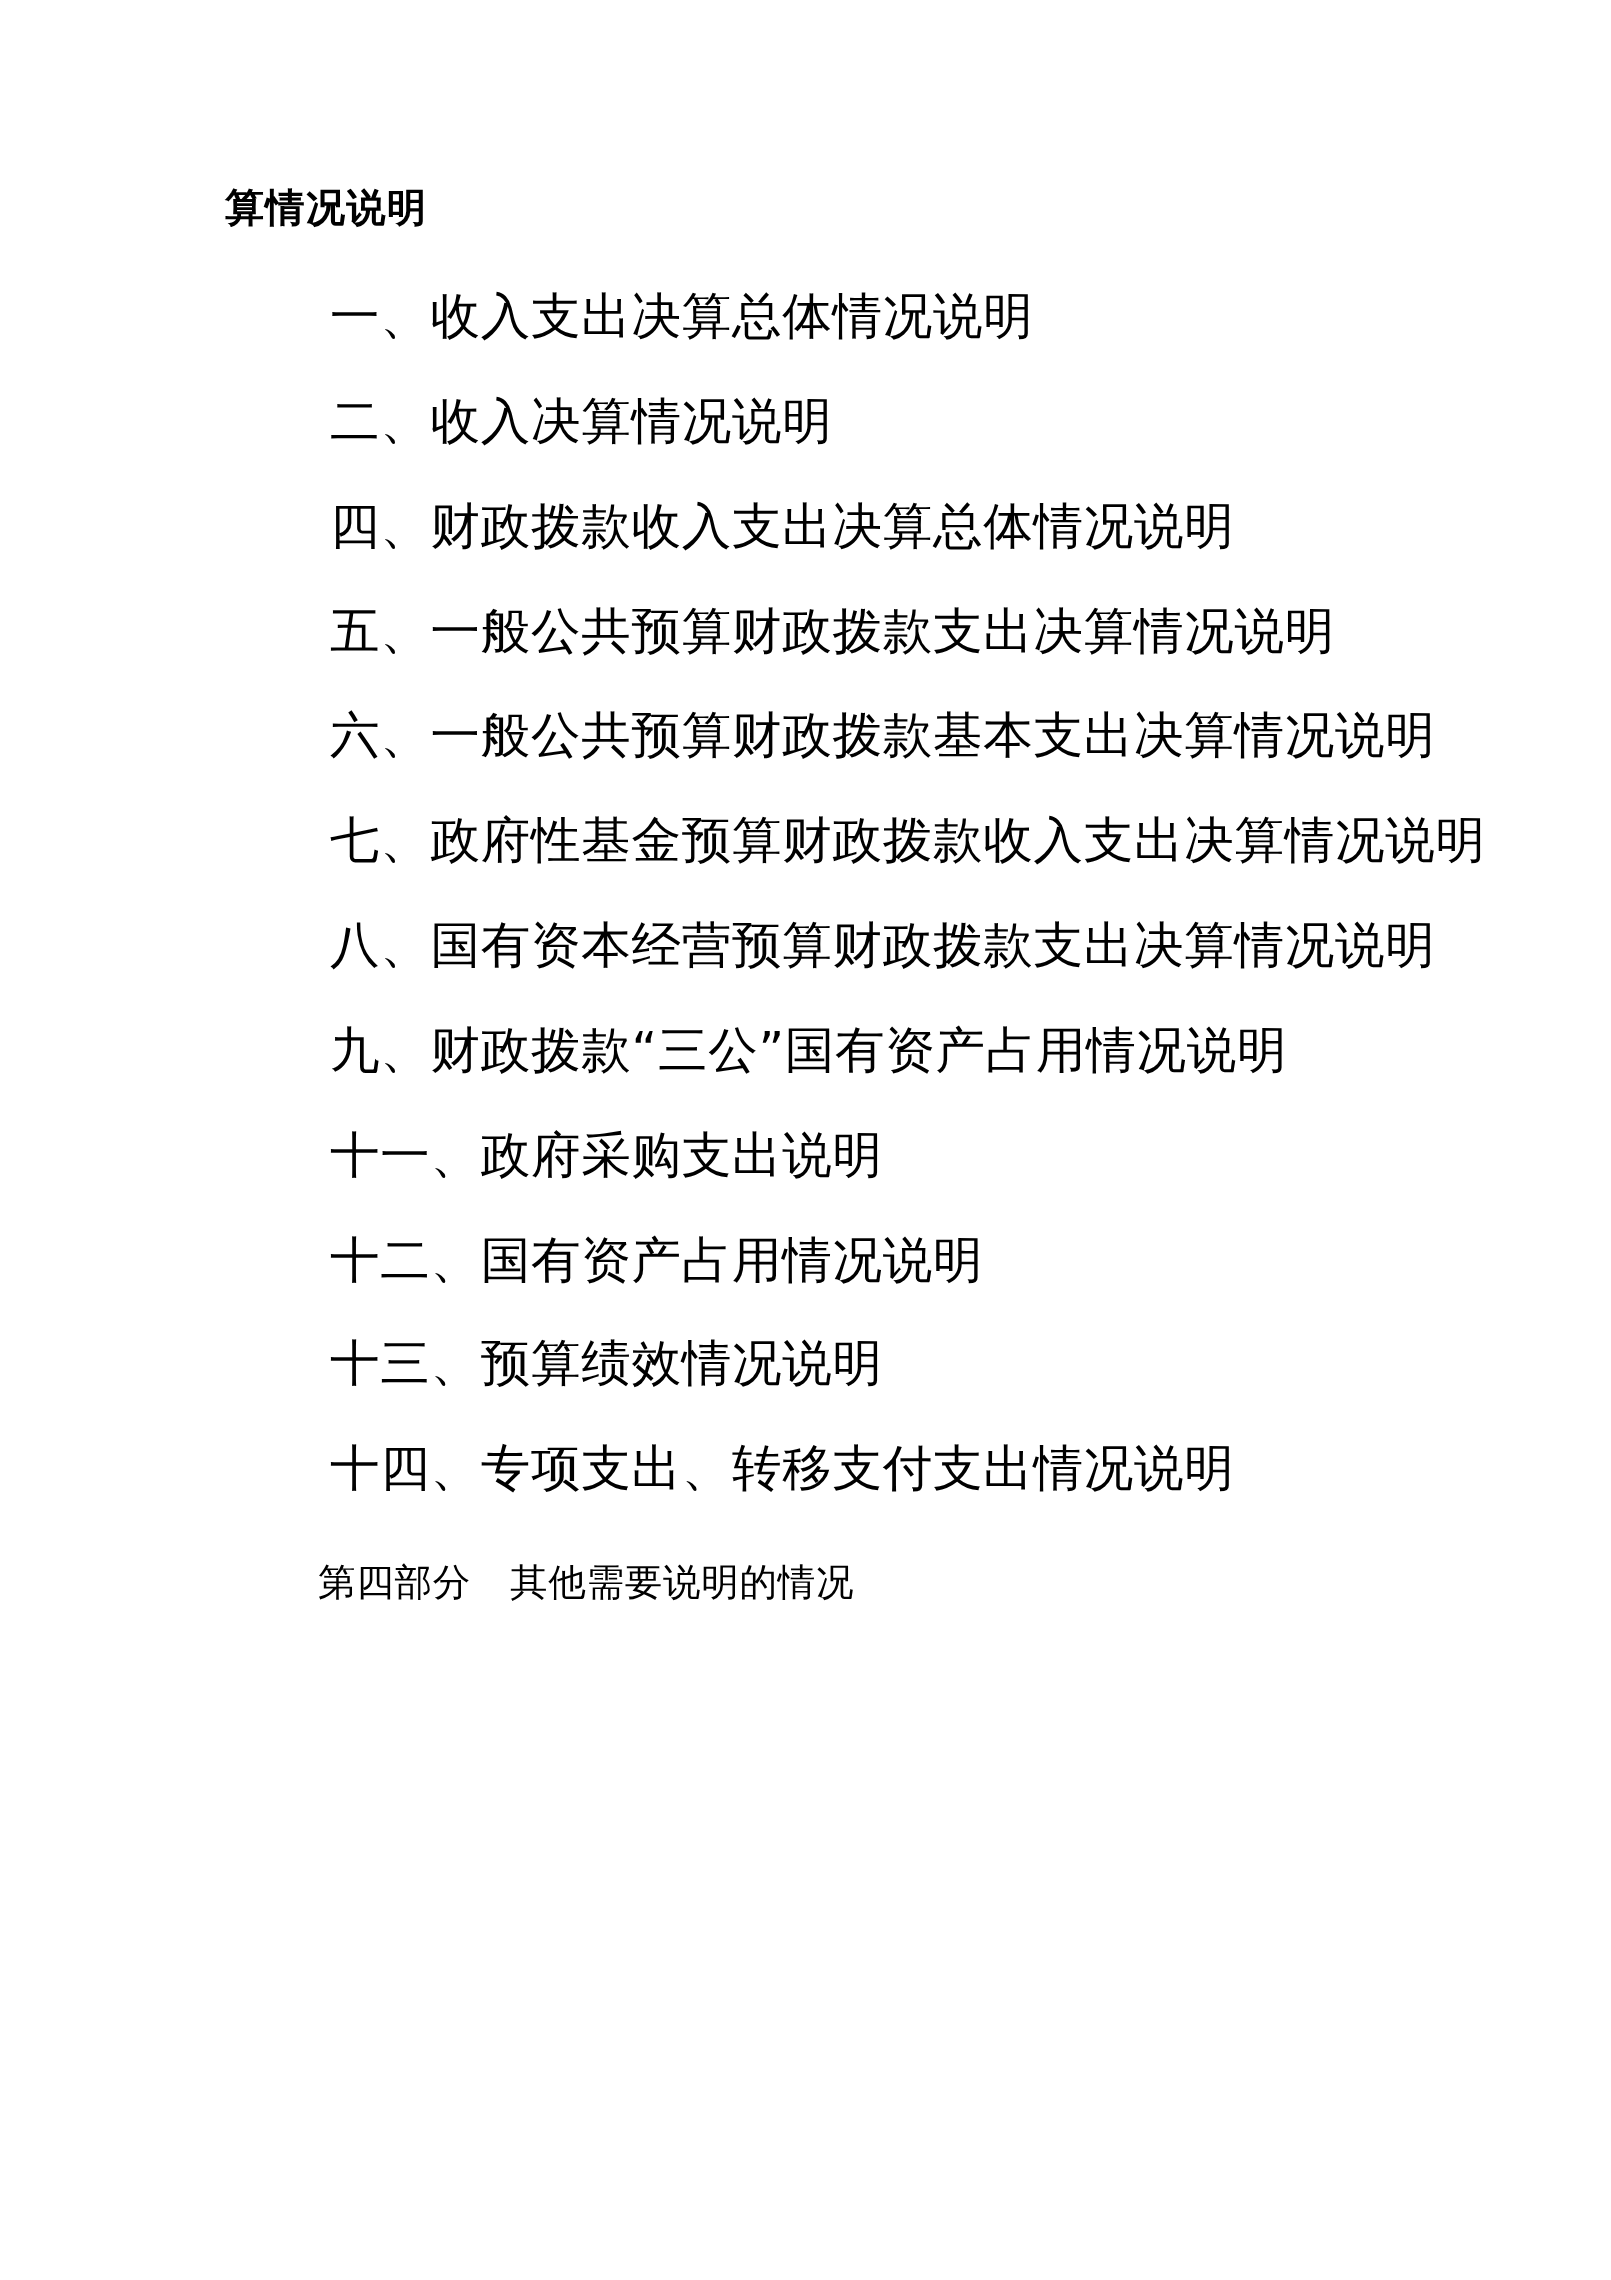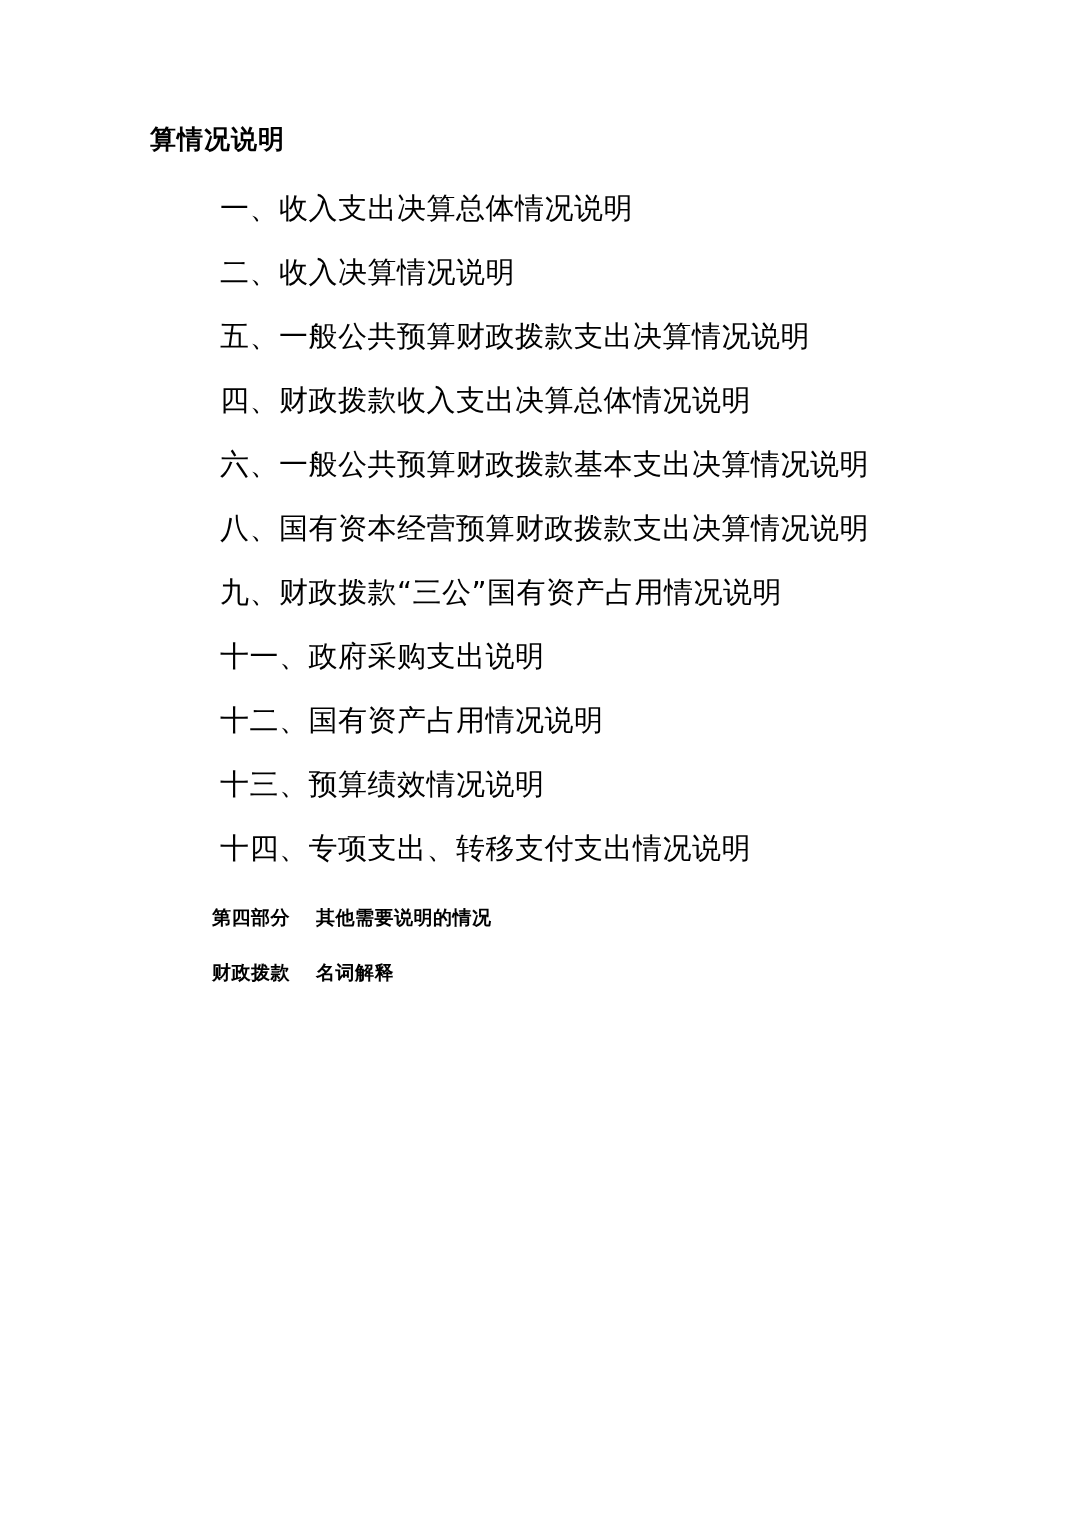--- a/index.html
+++ b/index.html
@@ -29,36 +29,36 @@
     letter-spacing: 1px;
     line-height: 1.5;
     margin-bottom: 28px;
   }
   .toc-list {
     margin: 0;
     padding: 0;
     list-style: none;
   }
   .toc-item {
-    font-size: 29px;
+    font-size: 33px;
     line-height: 1.45;
     margin-bottom: 22px;
     padding-left: 70px;
     letter-spacing: 0.5px;
     white-space: nowrap;
   }
   .part-list {
     margin: 0;
     padding: 0;
     list-style: none;
     margin-top: 34px;
   }
   .part-item {
-    font-size: 19px;
-    font-weight: bold;
+    font-size: 25px;
+    font-weight: normal;
     line-height: 1.45;
     margin-bottom: 28px;
     padding-left: 62px;
     letter-spacing: 0.5px;
     white-space: nowrap;
   }
   .part-item .part-gap {
     display: inline-block;
     width: 26px;
   }
@@ -77,23 +77,24 @@
 <body>
 
 <div class="page">
   <div class="content">
 
     <div class="heading-line">算情况说明</div>
 
     <ul class="toc-list">
       <li class="toc-item">一、收入支出决算总体情况说明</li>
       <li class="toc-item">二、收入决算情况说明</li>
+      <li class="toc-item">四、财政拨款收入支出决算总体情况说明</li>
       <li class="toc-item">五、一般公共预算财政拨款支出决算情况说明</li>
-      <li class="toc-item">四、财政拨款收入支出决算总体情况说明</li>
       <li class="toc-item">六、一般公共预算财政拨款基本支出决算情况说明</li>
+      <li class="toc-item">七、政府性基金预算财政拨款收入支出决算情况说明</li>
       <li class="toc-item">八、国有资本经营预算财政拨款支出决算情况说明</li>
       <li class="toc-item">九、财政拨款“三公”国有资产占用情况说明</li>
       <li class="toc-item">十一、政府采购支出说明</li>
       <li class="toc-item">十二、国有资产占用情况说明</li>
       <li class="toc-item">十三、预算绩效情况说明</li>
       <li class="toc-item">十四、专项支出、转移支付支出情况说明</li>
     </ul>
 
     <ul class="part-list">
       <li class="part-item">

